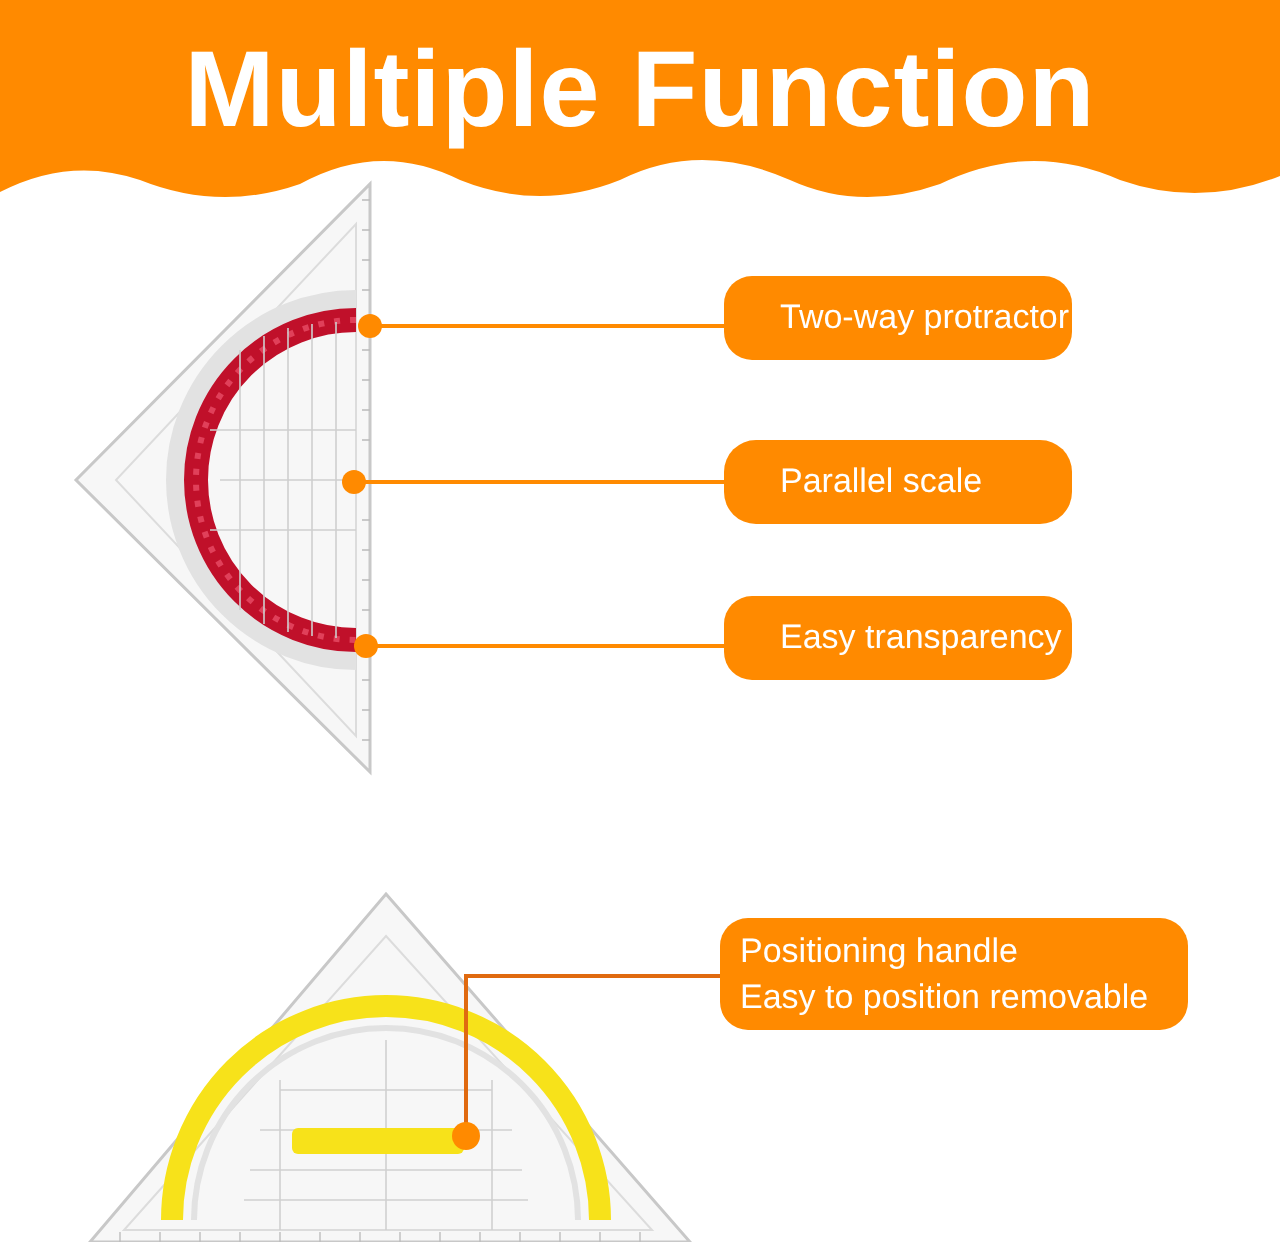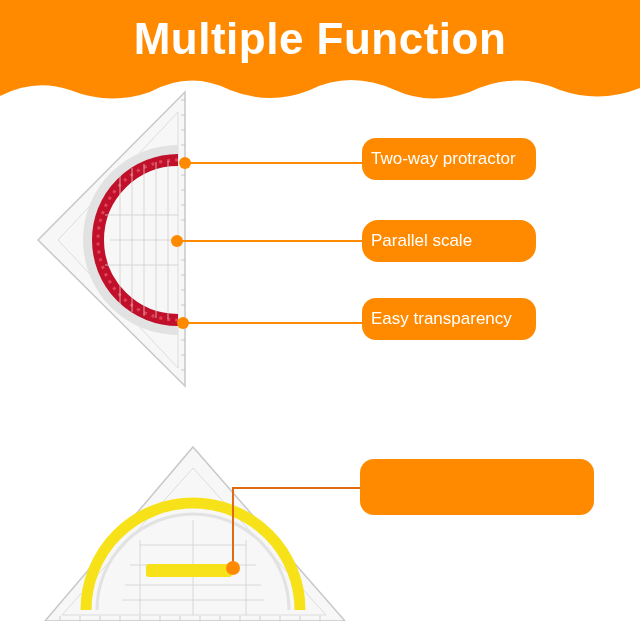--- a/index.html
+++ b/index.html
@@ -1,20 +1,20 @@
 <!DOCTYPE html>
 <html><head>
 <meta charset="utf-8">
 <style>
   html,body{margin:0;padding:0;background:#fff;}
   body{width:640px;height:621px;position:relative;overflow:hidden;font-family:"Liberation Sans","DejaVu Sans",sans-serif;}
   .banner{position:absolute;left:0;top:0;width:640px;height:110px;}
   .banner svg{position:absolute;left:0;top:0;}
-  .title{position:absolute;left:0;top:14px;width:640px;text-align:center;color:#fff;font-weight:bold;font-size:44px;letter-spacing:0.5px;}
-  .pill{position:absolute;background:#ff8a00;border-radius:14px;color:#fff;font-size:17px;display:flex;align-items:center;padding-left:9px;box-sizing:border-box;white-space:nowrap;overflow:hidden;}
+  .title{position:absolute;left:0;top:14px;width:640px;text-align:center;color:#fff;font-weight:bold;font-size:54px;letter-spacing:0.5px;}
+  .pill{position:absolute;background:#ff8a00;border-radius:14px;color:#fff;font-size:17px;display:flex;align-items:center;padding-left:28px;box-sizing:border-box;white-space:nowrap;overflow:hidden;}
   .pill.two{flex-direction:column;align-items:flex-start;justify-content:center;line-height:23px;padding-left:10px;}
   .art{position:absolute;left:0;top:0;}
 </style>
 </head>
 <body>
 
 <div class="banner">
   <svg width="640" height="110" viewBox="0 0 640 110">
     <path d="M0 0 H640 V88
       Q600 104 560 90
@@ -124,13 +124,15 @@
 <div class="pill" style="left:362px;top:138px;width:174px;height:42px;">
   <span>Two-way protractor</span>
 </div>
 <div class="pill" style="left:362px;top:220px;width:174px;height:42px;border-radius:16px;">
   <span>Parallel scale</span>
 </div>
 <div class="pill" style="left:362px;top:298px;width:174px;height:42px;">
   <span>Easy transparency</span>
 </div>
 <div class="pill two" style="left:360px;top:459px;width:234px;height:56px;">
+  <span>Positioning handle</span>
+  <span>Easy to position removable</span>
 </div>
 
 </body></html>

